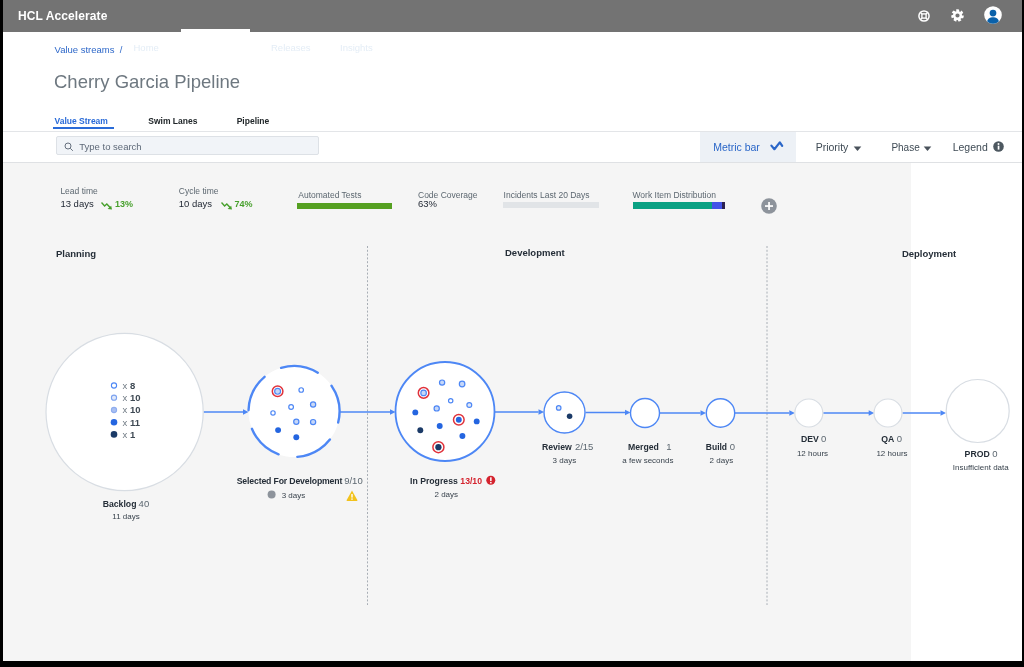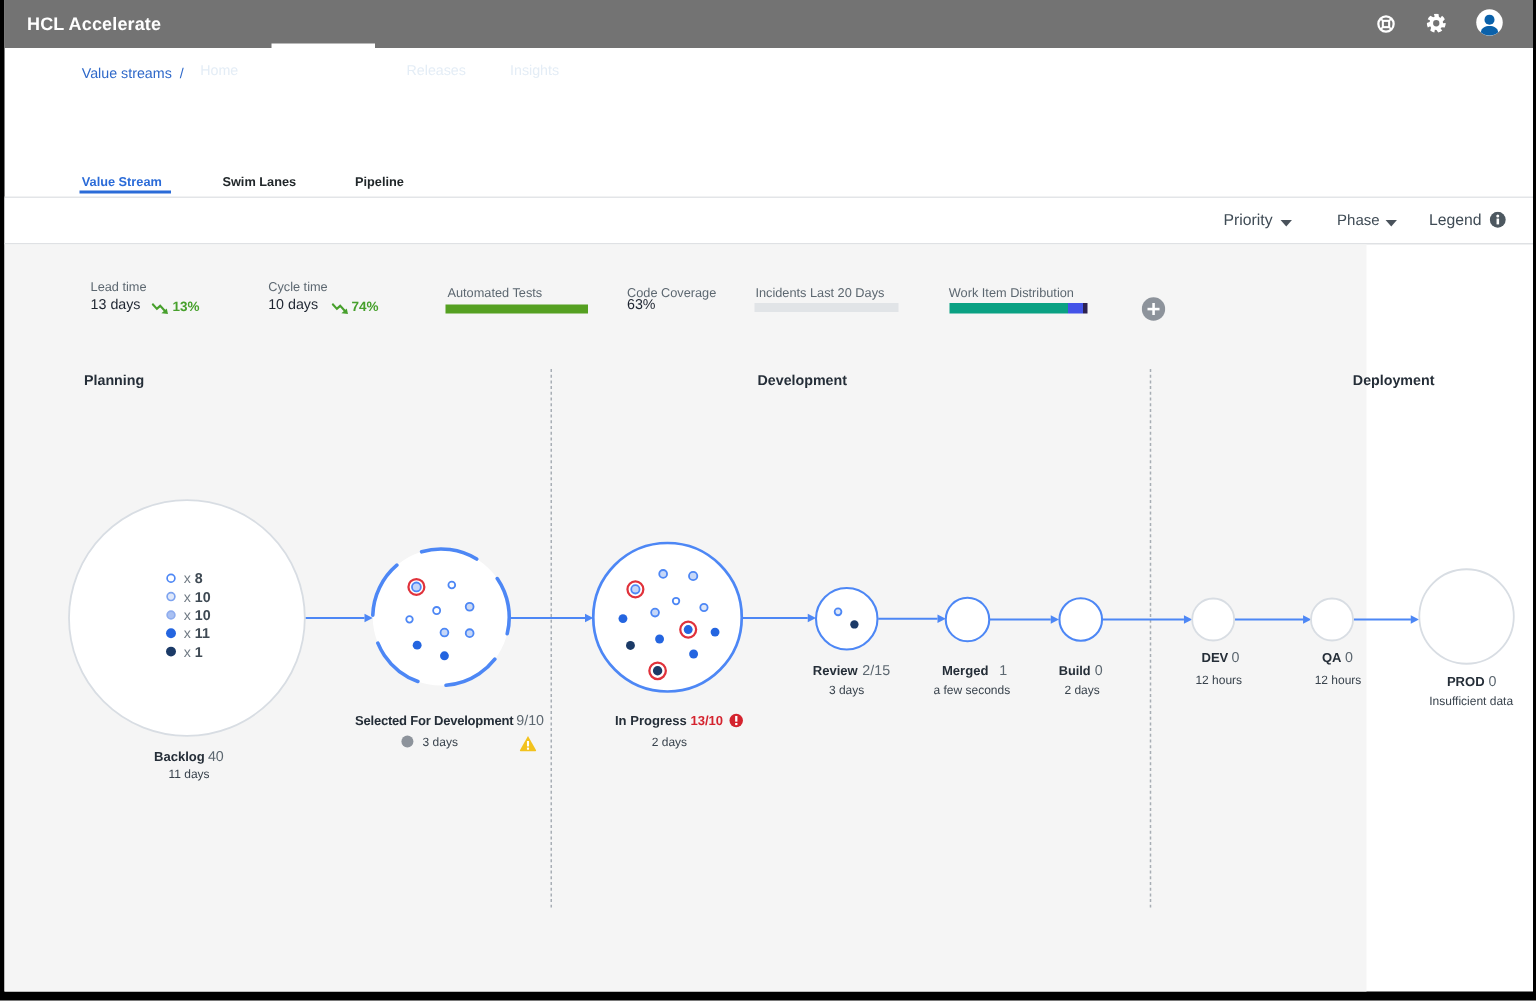--- a/index.html
+++ b/index.html
@@ -55,27 +55,41 @@
       <path fill="#fff" fill-rule="evenodd" d="M4.99 0.38 A6.3 6.3 0 0 1 8.01 0.38 L8.31 2.38 A4.5 4.5 0 0 1 9.24 2.93 L10.34 1.50 A6.3 6.3 0 0 1 12.22 3.87 L10.85 5.34 A4.5 4.5 0 0 1 11.00 6.42 L12.80 6.39 A6.3 6.3 0 0 1 12.13 9.33 L10.12 9.18 A4.5 4.5 0 0 1 9.37 9.97 L10.52 11.35 A6.3 6.3 0 0 1 7.79 12.67 L6.66 11.00 A4.5 4.5 0 0 1 5.58 10.90 L5.21 12.67 A6.3 6.3 0 0 1 2.48 11.35 L3.08 9.43 A4.5 4.5 0 0 1 2.48 8.52 L0.87 9.33 A6.3 6.3 0 0 1 0.20 6.39 L2.08 5.66 A4.5 4.5 0 0 1 2.41 4.62 L0.78 3.87 A6.3 6.3 0 0 1 2.66 1.50 L4.40 2.52 A4.5 4.5 0 0 1 5.42 2.13 Z M6.5 8.6 A2.1 2.1 0 1 0 6.5 4.4 A2.1 2.1 0 0 0 6.5 8.6 Z"></path>
     </svg>
     <svg class="abs" style="left:981px;top:6.4px;" width="18" height="18" viewBox="0 0 22 22">
       <circle cx="11" cy="11" r="10.8" fill="#fff"></circle>
       <circle cx="11" cy="8.7" r="4.1" fill="#0a61aa"></circle>
       <path d="M3.9 19 C4.5 15.2 7.5 13.9 11 13.9 C14.5 13.9 17.5 15.2 18.1 19 A 10.8 10.8 0 0 1 3.9 19 Z" fill="#0a61aa"></path>
     </svg>
   </div>
 
   <div id="crumb">Value streams&nbsp;&nbsp;/</div>
+  <div id="title">Cherry Garcia Pipeline</div>
   <div class="tab" style="left:51.5px;color:#2a6bd8;">Value Stream</div>
   <div class="tab" style="left:145.3px;">Swim Lanes</div>
   <div class="tab" style="left:233.7px;">Pipeline</div>
   <div id="tabul"></div>
   <div id="tabline"></div>
 
   <div id="toolbar">
+    <div id="searchbox">
+      <svg class="abs" style="left:7.5px;top:4.5px;" width="10" height="10" viewBox="0 0 10 10">
+        <circle cx="4" cy="4" r="3" fill="none" stroke="#66707e" stroke-width="1"></circle>
+        <line x1="6.3" y1="6.3" x2="8.8" y2="8.8" stroke="#66707e" stroke-width="1"></line>
+      </svg>
+      <div id="searchtxt">Type to search</div>
+    </div>
+    <div id="metricbtn">
+      <div class="tbtxt" style="left:13.5px;color:#2a66c8;">Metric bar</div>
+      <svg class="abs" style="left:69.8px;top:7.5px;" width="17" height="12" viewBox="0 0 17 12">
+        <path d="M2.4 5.6 L5.4 9.2 L10.8 2.4 L13.2 5.9" fill="none" stroke="#2a66c8" stroke-width="2.2" stroke-linecap="round" stroke-linejoin="round"></path>
+      </svg>
+    </div>
     <div class="tbtxt" style="left:812.7px;">Priority</div>
     <svg class="abs" style="left:850px;top:14px;" width="9" height="6" viewBox="0 0 9 6">
         <path d="M0.7 0.6 L4.5 5 L8.3 0.6 Z" fill="#49525b"></path>
       </svg>
     <div class="tbtxt" style="left:888.4px;font-size:10px;">Phase</div>
     <svg class="abs" style="left:920px;top:14px;" width="9" height="6" viewBox="0 0 9 6">
         <path d="M0.7 0.6 L4.5 5 L8.3 0.6 Z" fill="#49525b"></path>
       </svg>
     <div class="tbtxt" style="left:949.7px;">Legend</div>
     <svg class="abs" style="left:990px;top:8.8px;" width="11" height="11" viewBox="0 0 11 11">

